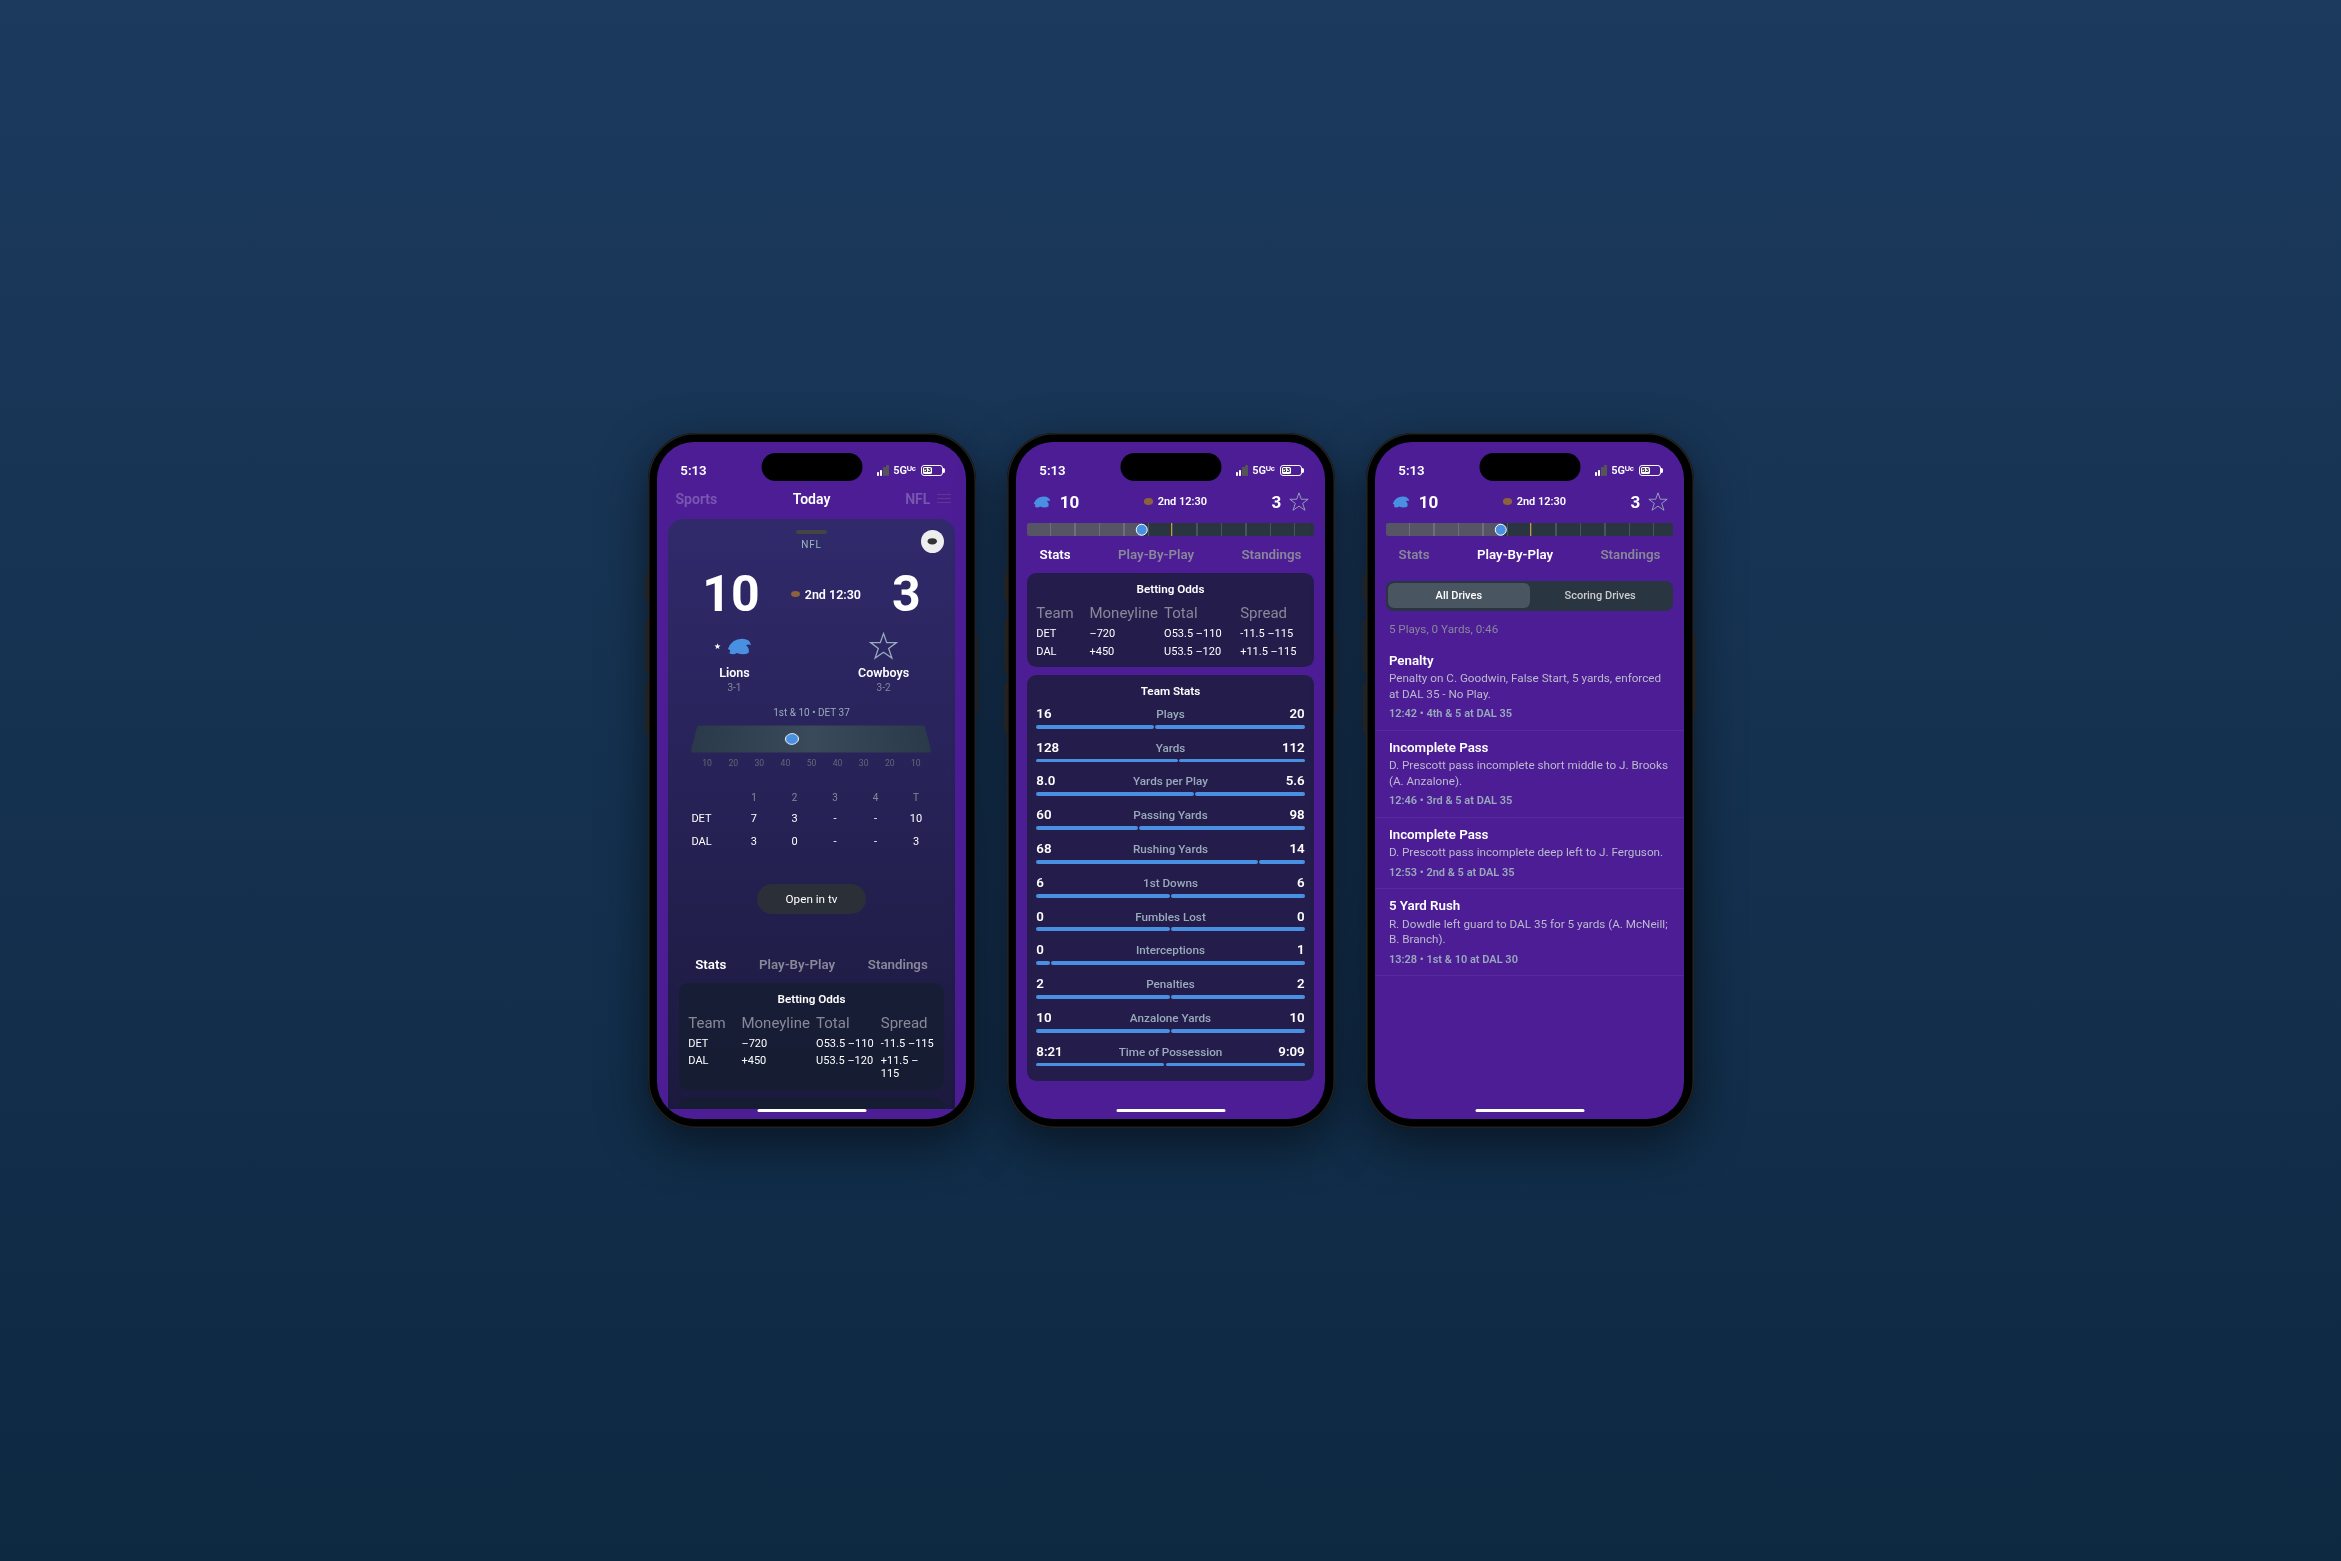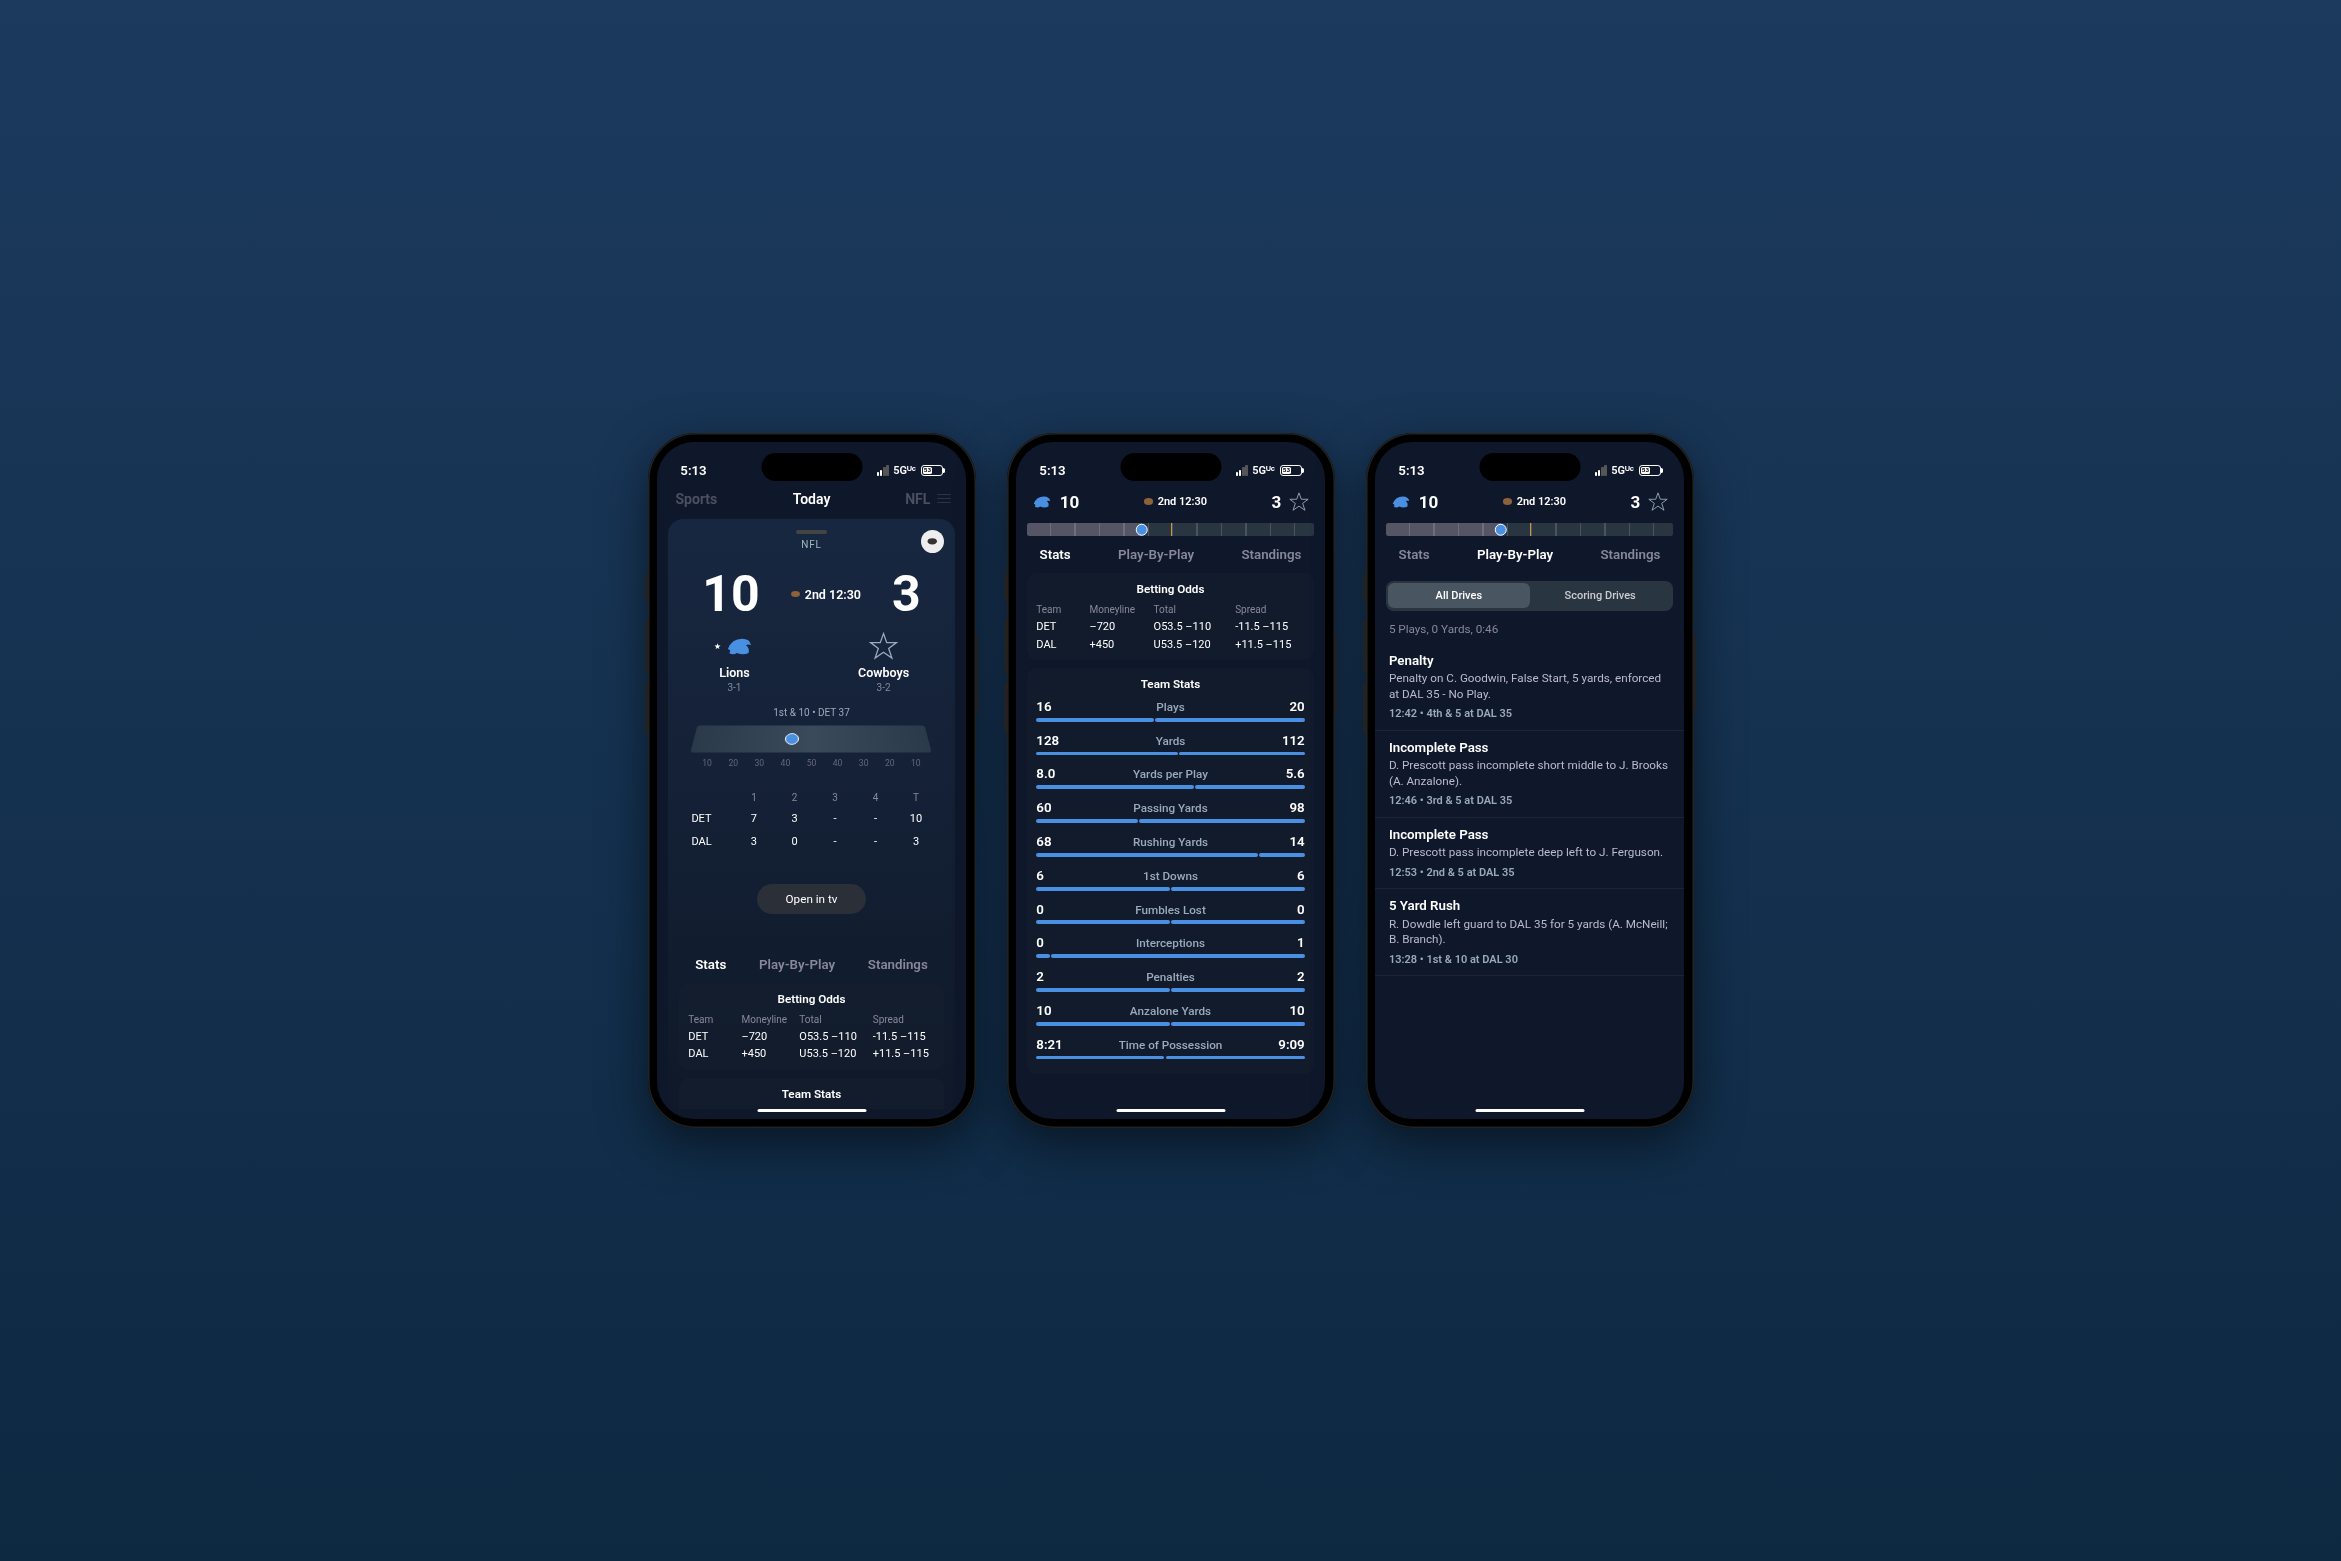--- a/index.html
+++ b/index.html
@@ -19,21 +19,21 @@
     background: #000;
     border-radius: 47px;
     padding: 9.4px;
     box-shadow: 0 15.6px 47px rgba(0,0,0,0.5), inset 0 0 0 1.6px #222;
     position: relative;
     flex-shrink: 0;
   }
   .screen {
     width: 100%;
     height: 100%;
-    background: #0f172a;
+    background: #4c1d95;
     border-radius: 37px;
     overflow: hidden;
     position: relative;
     color: #fff;
   }
   .notch {
     position: absolute;
     top: 11px;
     left: 50%;
     transform: translateX(-50%);
@@ -103,21 +103,21 @@
   
   .open-tv-btn { margin:32px auto; width:109px; padding:7.8px; background:#2a2f38; border-radius:15.6px; text-align:center; font-size:11.7px; display:flex; align-items:flex-end; justify-content:center; gap:3.1px;}
   
   .tabs { display:flex; justify-content:space-around; padding:11px 0; font-size:13.3px; font-weight:600;}
   .tabs .tab { color:#889;text-align:center; }
   .tabs .tab.active { color:#fff; }
   
   .panel { background:rgba(20,30,45,0.7); border-radius:9.4px; padding:9.4px; margin-bottom:7.8px;}
   .panel-title { text-align:center; font-size:11.7px; font-weight:600; margin-bottom:7.8px;}
   .odds-grid { display:grid; grid-template-columns: 47px 1fr 1.3fr 1.2fr; gap:4.7px 6.2px; font-size:11px;}
-  .odds-grid .ohead { color:#889; font-size:10px;}
+  .odds-grid .ohead { color:#889; font-size:15px;}
   
   
   .compact-header { display:flex; align-items:center; justify-content:space-between; padding:6.2px 15.6px;}
   .compact-header .side { display:flex; align-items:center; gap:6.2px;}
   .compact-header .sc { font-size:17px; font-weight:700;}
   .compact-header svg { width:22px; height:22px;}
   .mini-clock { font-size:11px; font-weight:600; display:flex; align-items:center; gap:4.7px;}
   .mini-field { margin:4.7px 11px 0; height:12.5px; position:relative; border-radius:2.3px; background:linear-gradient(90deg, #556 0%, #556 40%, #2a3542 40%, #2a3542 100%);}
   .mini-field::before { content:''; position:absolute; top:0; bottom:0; left:0; right:0; background:repeating-linear-gradient(90deg, transparent 0, transparent 8%, rgba(255,255,255,0.15) 8%, rgba(255,255,255,0.15) 8.5%);}
   .mini-field .marker { position:absolute; width:12.5px; height:12.5px; background:#4a90e2; border:1.6px solid #fff; border-radius:50%; top:50%; left:40%; transform:translate(-50%,-50%);}

